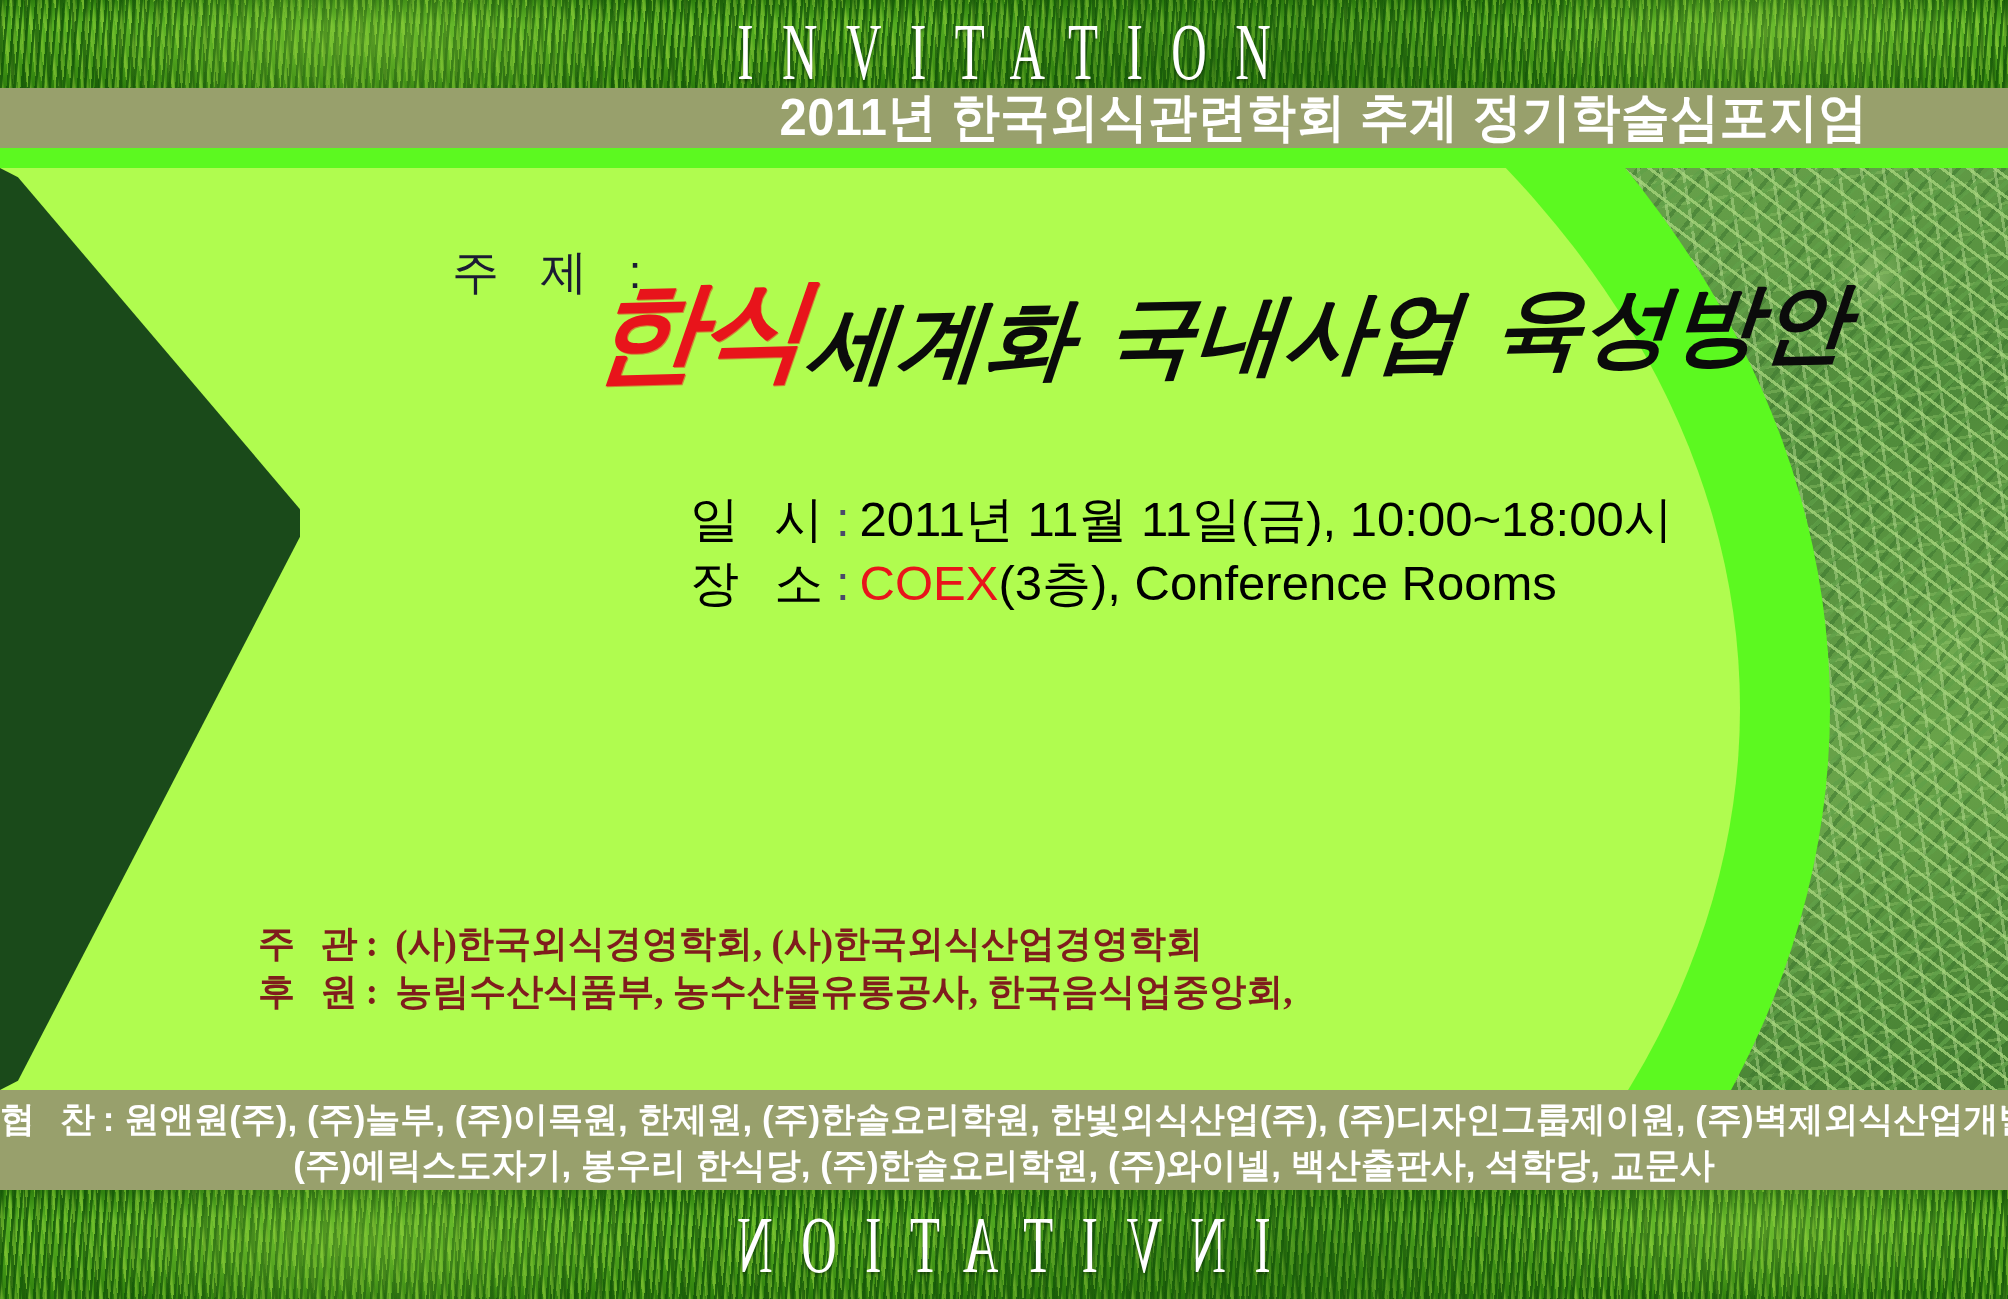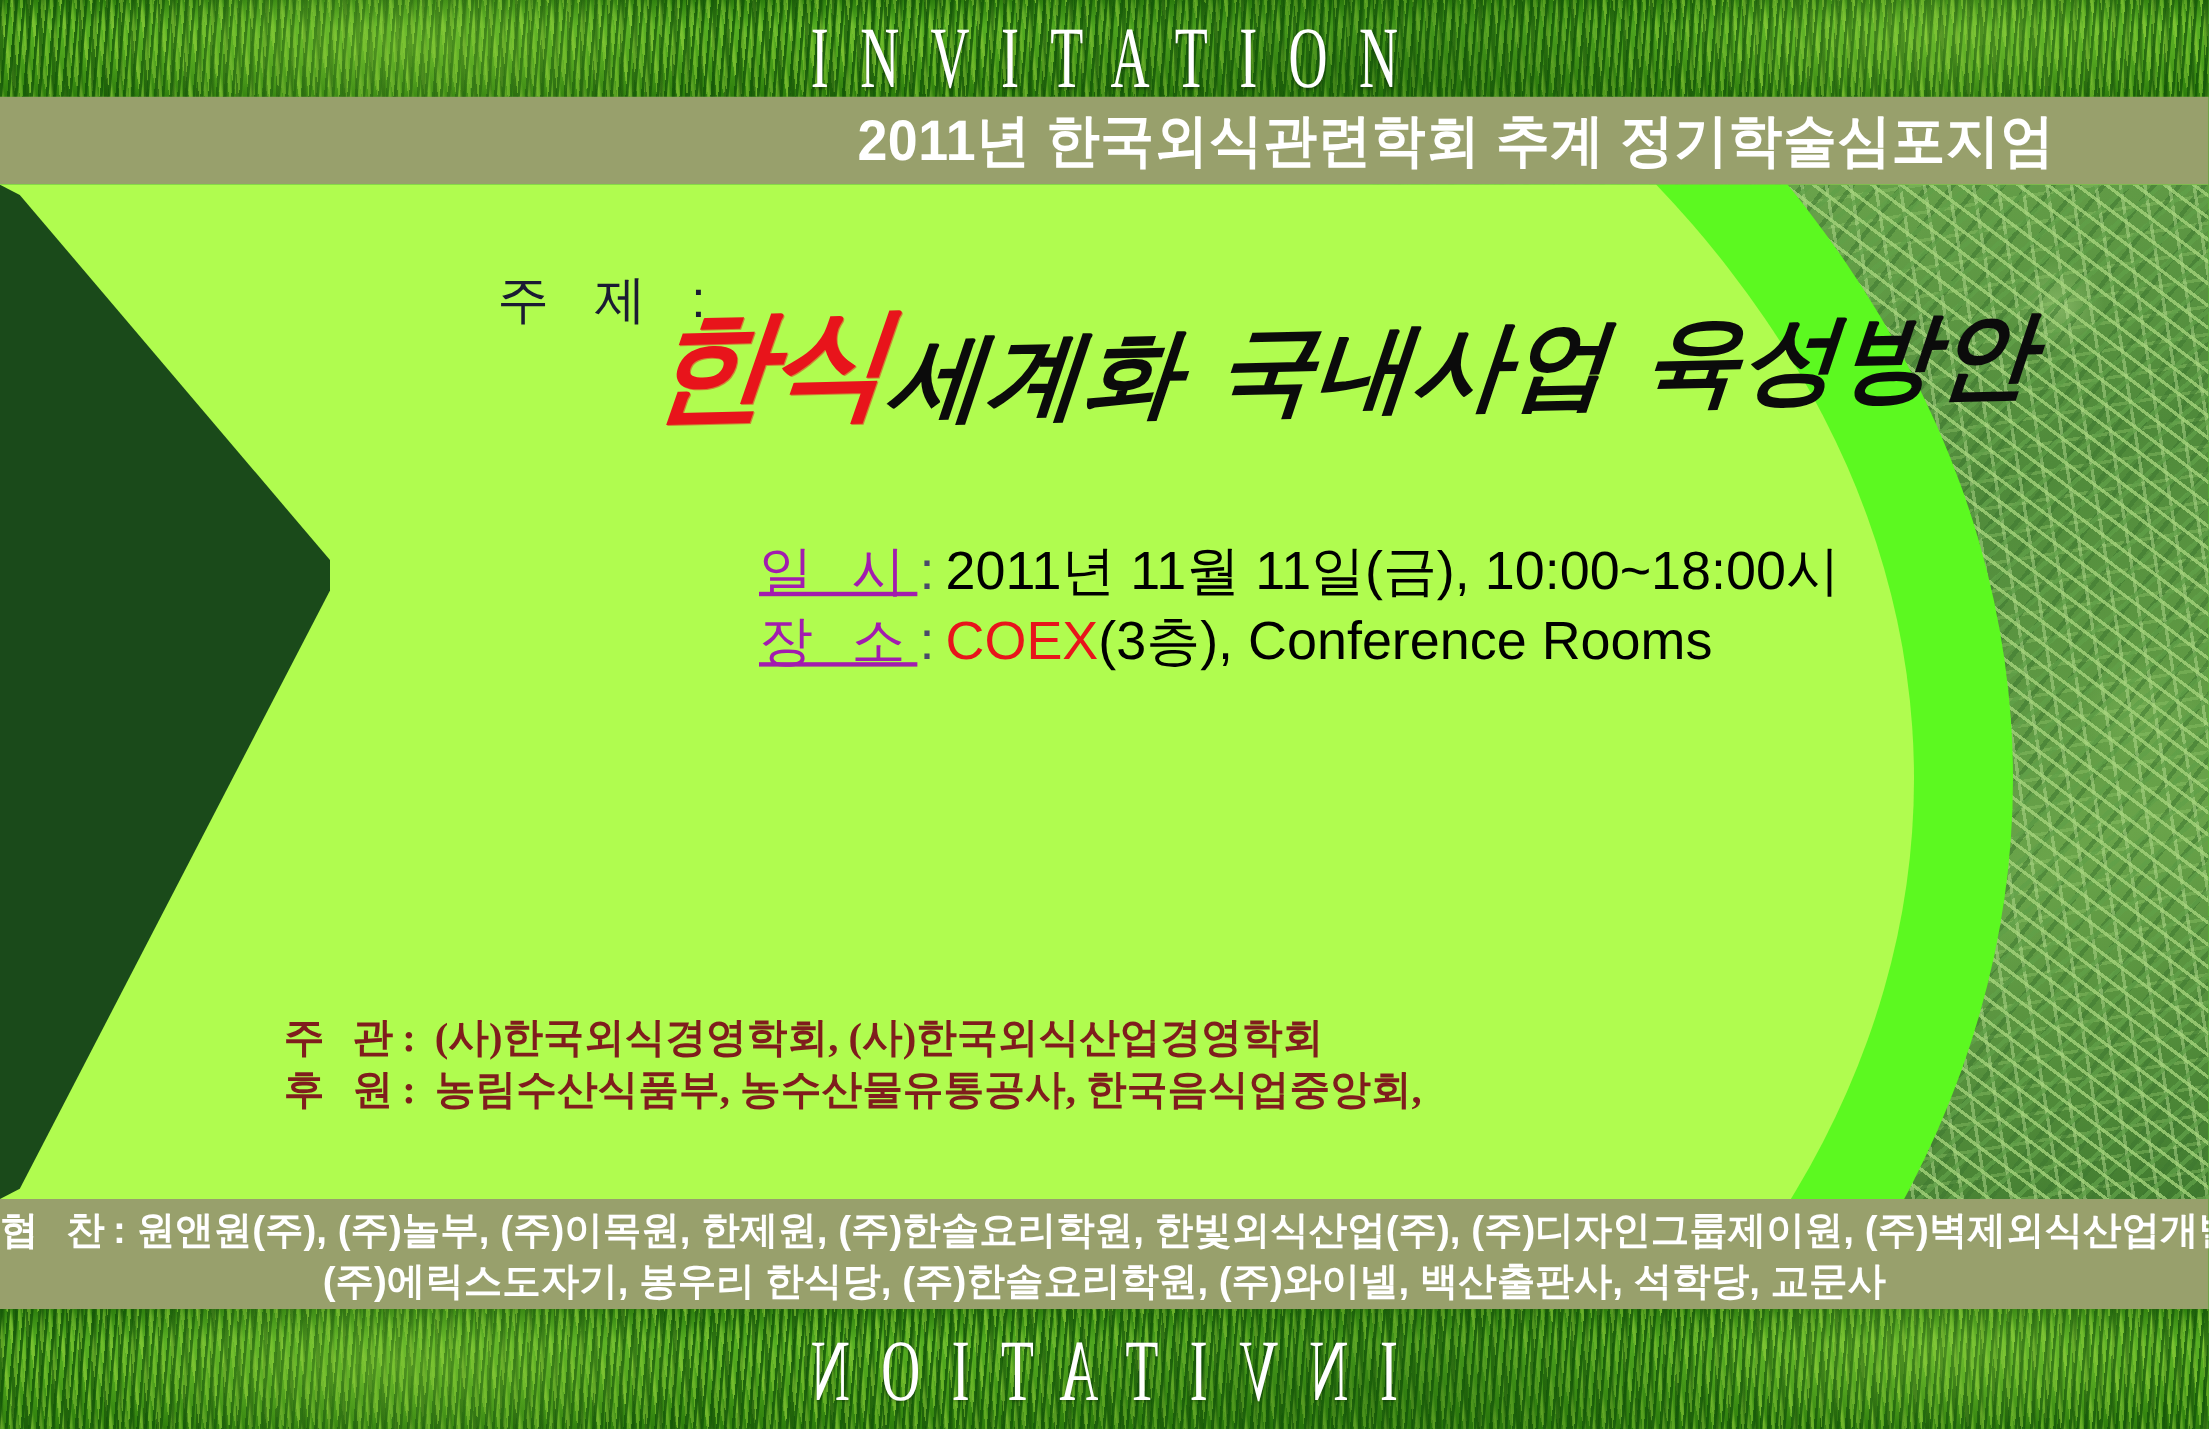--- a/index.html
+++ b/index.html
@@ -70,21 +70,21 @@
   }
   .invitation-top { top: 22px; }
   .invitation-bottom { top: 1215px; transform: scaleX(-0.78) scaleY(1.26); }
 
   
   .title-band {
     position: absolute;
     left: 0;
     top: 88px;
     width: 2008px;
-    height: 80px;
+    height: 60px;
     background: #98a06c;
     display: flex;
     align-items: center;
     justify-content: flex-end;
     box-sizing: border-box;
     padding-right: 140px;
   }
   .title-band .title-text {
     color: #ffffff;
     font-size: 52px;
@@ -210,23 +210,22 @@
     left: 690px;
     top: 320px;
     line-height: 1.30;
     white-space: nowrap;
   }
   .info-line {
     font-size: 49px;
     color: #3bd608;
   }
   .info-line .lbl {
-    color: #a21caf;
+    color: #000000;
     letter-spacing: 0.22em;
-    text-decoration: underline;
   }
   .info-line .colon {
     color: #4a4a6a;
     margin: 0 10px 0 2px;
   }
   .info-line .val { color: #000000; }
   .info-line .val-red { color: #e8141b; font-weight: normal; }
 
   .hosts {
     position: absolute;

